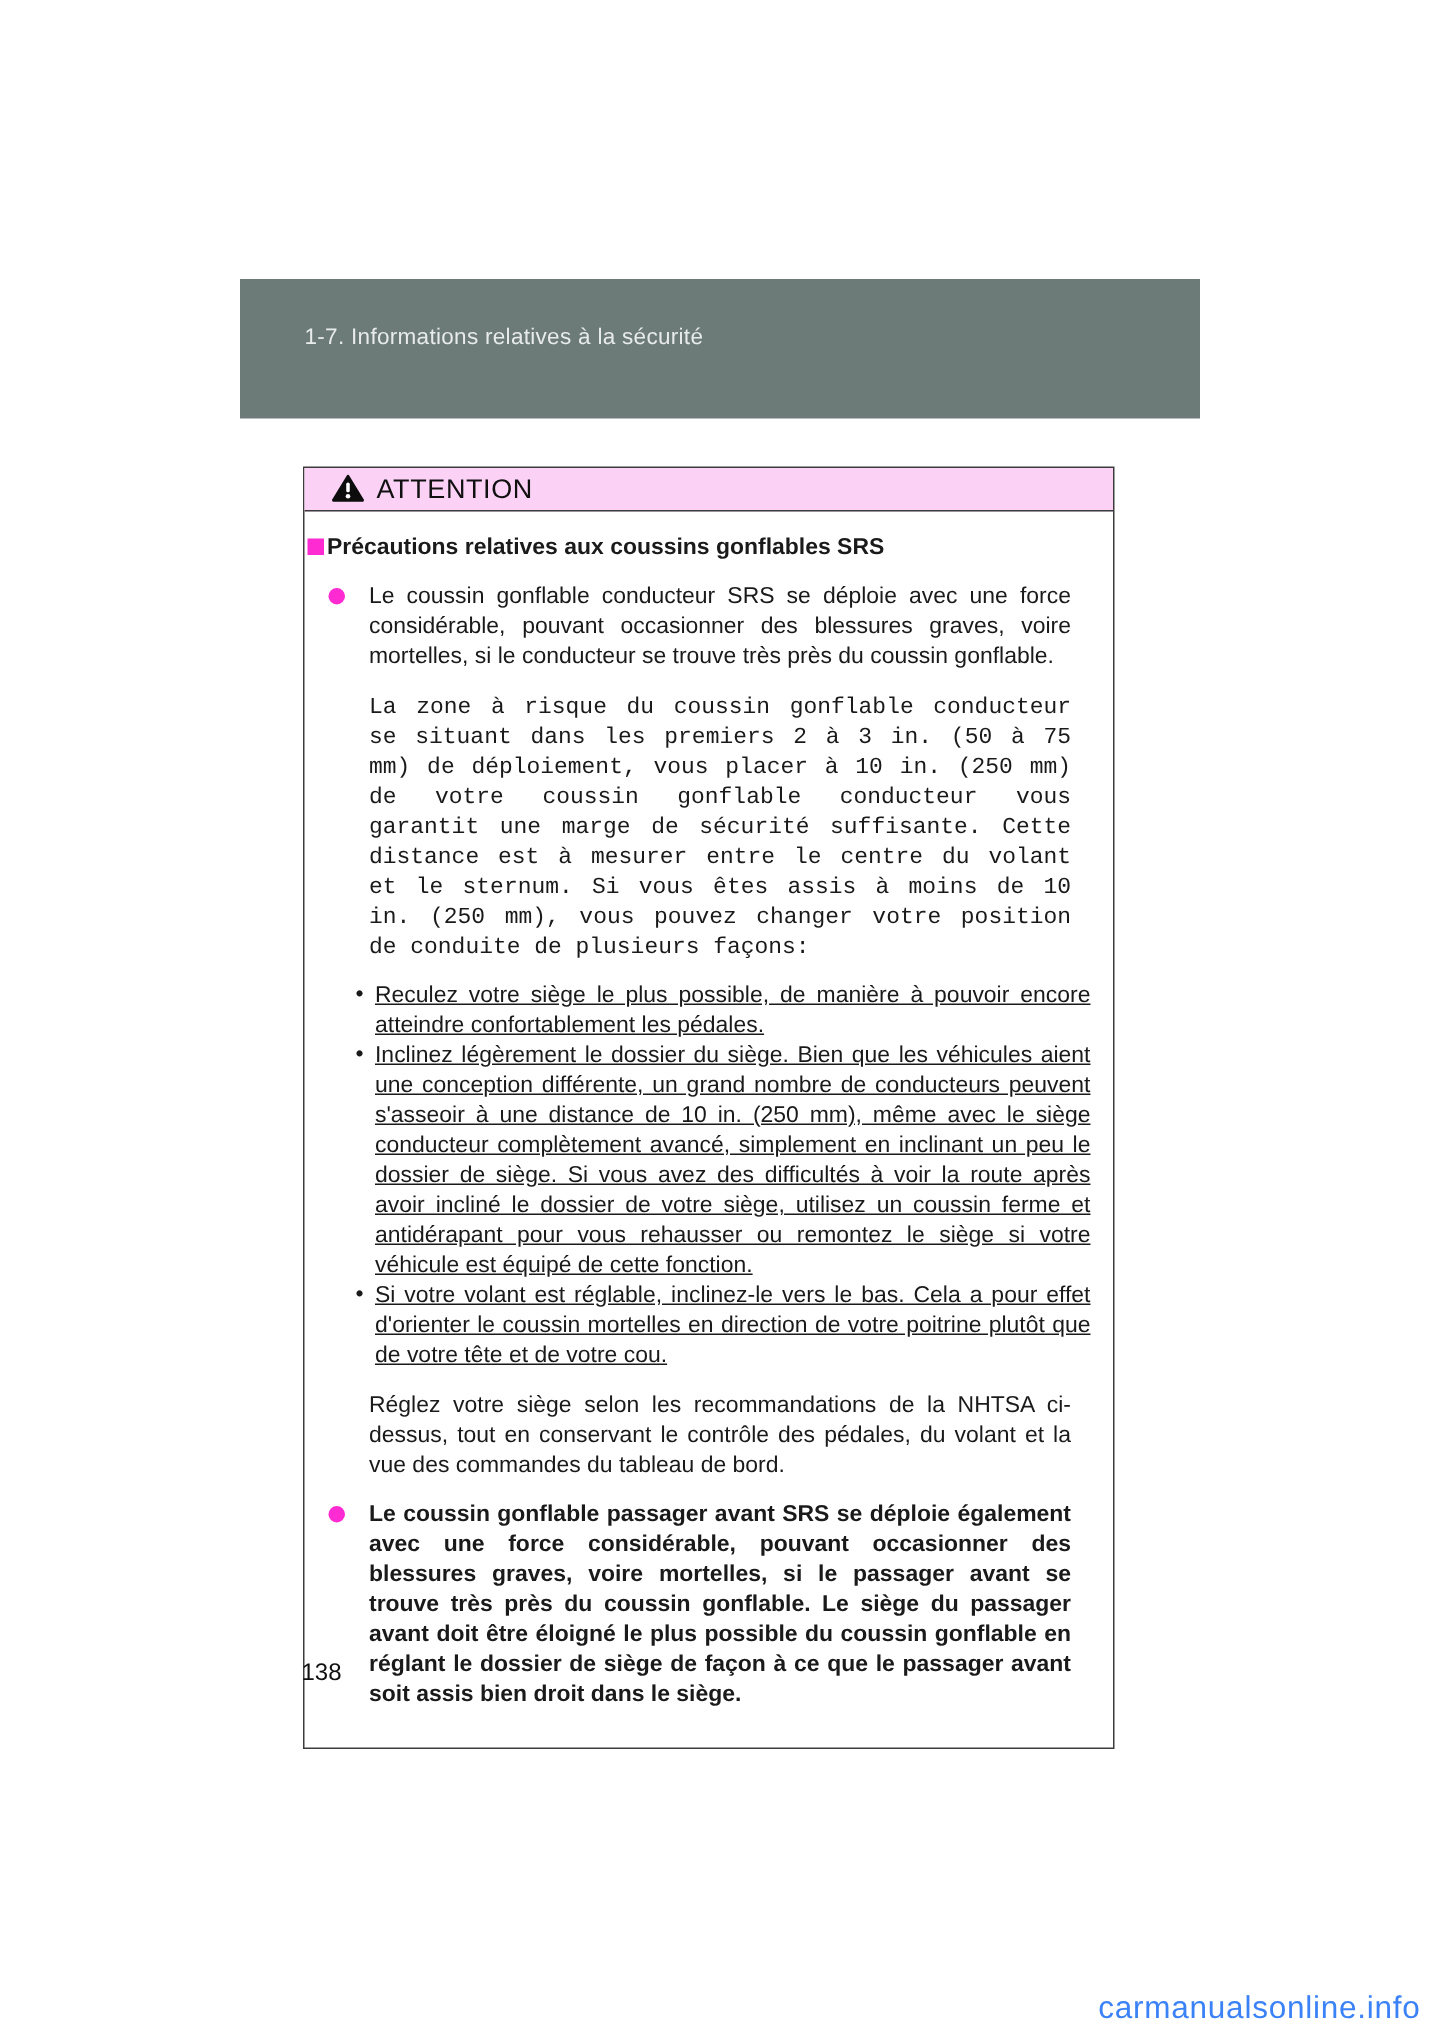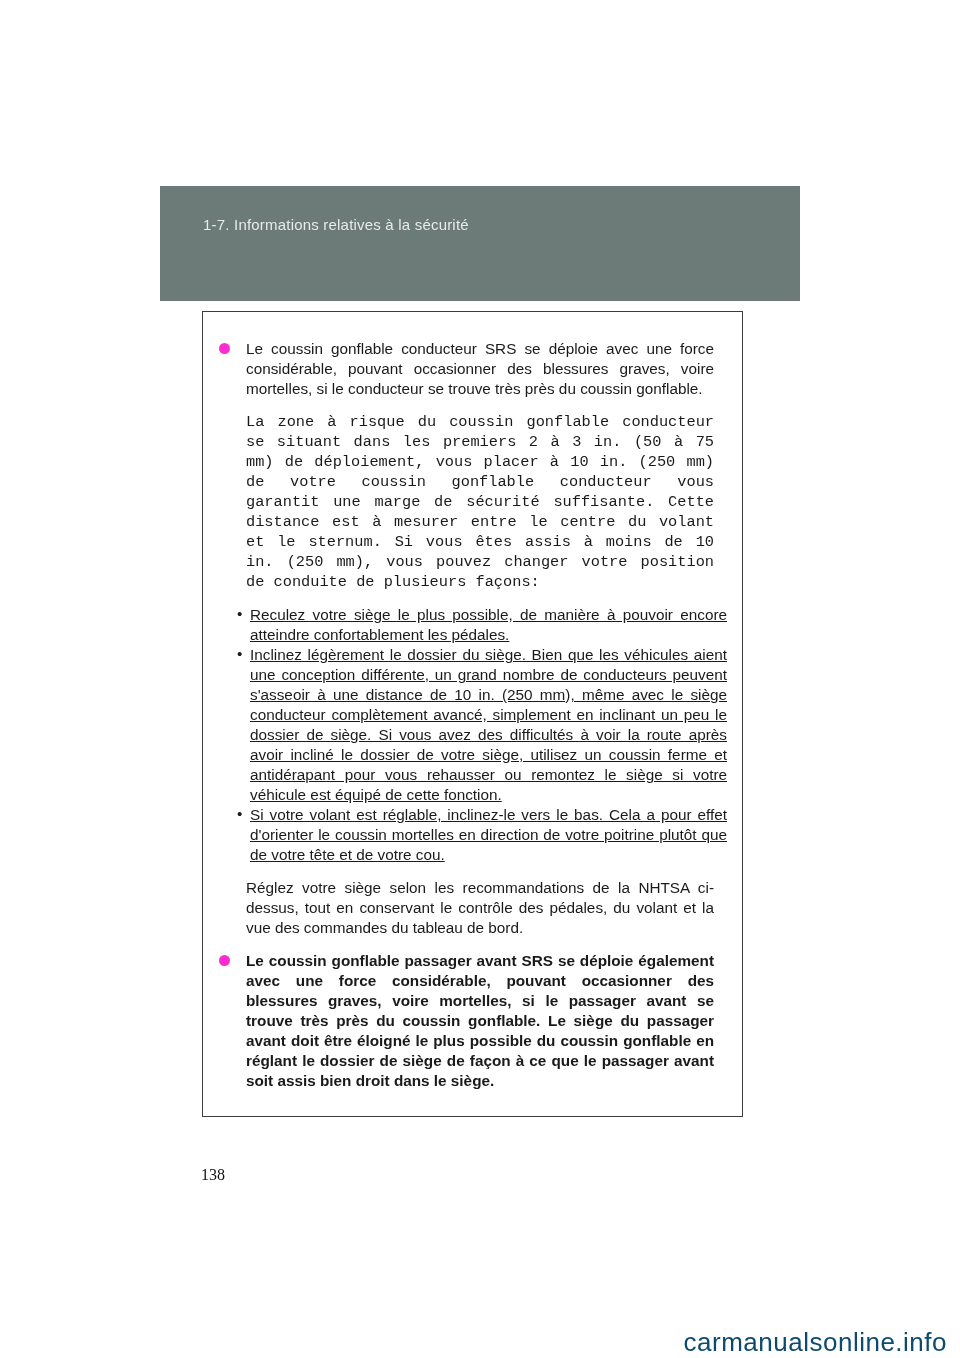--- a/index.html
+++ b/index.html
@@ -2,21 +2,21 @@
 <html><head>
 <meta charset="utf-8">
 <style>
   html,body{margin:0;padding:0;}
   body{
     width:960px;height:1358px;position:relative;background:#ffffff;
     font-family:"Liberation Sans", sans-serif;color:#1a1a1a;
     -webkit-font-smoothing:antialiased;
   }
   .band{
-    position:absolute;left:160px;top:186px;width:640px;height:115px;
+    position:absolute;left:160px;top:186px;width:640px;height:93px;
     background:#6c7a78;
   }
   .band .band-text{
     position:absolute;left:43px;top:30px;
     font-size:15px;color:#e7ebe9;letter-spacing:0.2px;white-space:nowrap;
   }
   .abox{
     position:absolute;left:202px;top:311px;width:541px;min-height:744px;
     border:1px solid #3c3c3c;background:#ffffff;box-sizing:border-box;
   }
@@ -44,41 +44,55 @@
     border-radius:50%;background:#ff2bd2;
   }
   .dblock p{margin:13px;}
   .dblock p.gap{margin-top:7px;font-family:Liberation Mono, monospace;}
   ul.tips{list-style:none;margin:7px 0 0 4px;padding:0;}
   ul.tips li{position:relative;padding-left:13px;margin:0;}
   ul.tips li .b{position:absolute;left:0;top:-1px;color:#1a1a1a;}
   ul.tips li .litext{display:block;text-decoration:underline;}
   .dblock.second{margin-top:6px;font-weight:bold;}
   .pagenum{
-    position:absolute;left:201px;top:1166px;font-size:16px;color:#111;font-family:Liberation Serif, serif;
+    position:absolute;left:201px;top:1107px;font-size:16px;color:#111;
   }
   .watermark{
-    position:absolute;right:13px;top:1327px;font-size:26px;color:#0c4a6e;
+    position:absolute;right:13px;top:1327px;font-size:21px;color:#3b82f6;
     letter-spacing:0.5px;white-space:nowrap;
   }
 </style>
 </head>
 <body>
 
 <div>
 
   <div class="band">
     <span class="band-text">1-7. Informations relatives à la sécurité</span>
   </div>
 
   <div class="abox">
 
+    <div class="ahead">
+      <span class="tri">
+        <svg width="22" height="19" viewBox="0 0 24 21" aria-hidden="true">
+          <path d="M12 1.6 L22.8 19.4 H1.2 Z" fill="#0d0d0d" stroke="#0d0d0d" stroke-width="2" stroke-linejoin="round"></path>
+          <rect x="10.7" y="6.3" width="2.6" height="7.2" rx="1.2" fill="#ffffff"></rect>
+          <circle cx="12" cy="16.4" r="1.7" fill="#ffffff"></circle>
+        </svg>
+      </span>
+      <span class="atitle">ATTENTION</span>
+    </div>
 
     <div class="abody">
 
+      <div class="shead">
+        <span class="sq"></span>
+        <span>Précautions relatives aux coussins gonflables SRS</span>
+      </div>
 
       <div class="dblock">
         <span class="dot"></span>
         <p>Le coussin gonflable conducteur SRS se déploie avec une force considérable, pouvant occasionner des blessures graves, voire mortelles, si le conducteur se trouve très près du coussin gonflable.</p>
         <p class="gap">La zone à risque du coussin gonflable conducteur se situant dans les premiers 2 à 3 in. (50 à 75 mm) de déploiement, vous placer à 10 in. (250 mm) de votre coussin gonflable conducteur vous garantit une marge de sécurité suffisante. Cette distance est à mesurer entre le centre du volant et le sternum. Si vous êtes assis à moins de 10 in. (250 mm), vous pouvez changer votre position de conduite de plusieurs façons:</p>
 
         <ul class="tips">
           <li>
             <span class="b">•</span>
             <span class="litext">Reculez votre siège le plus possible, de manière à pouvoir encore atteindre confortablement les pédales.</span>

